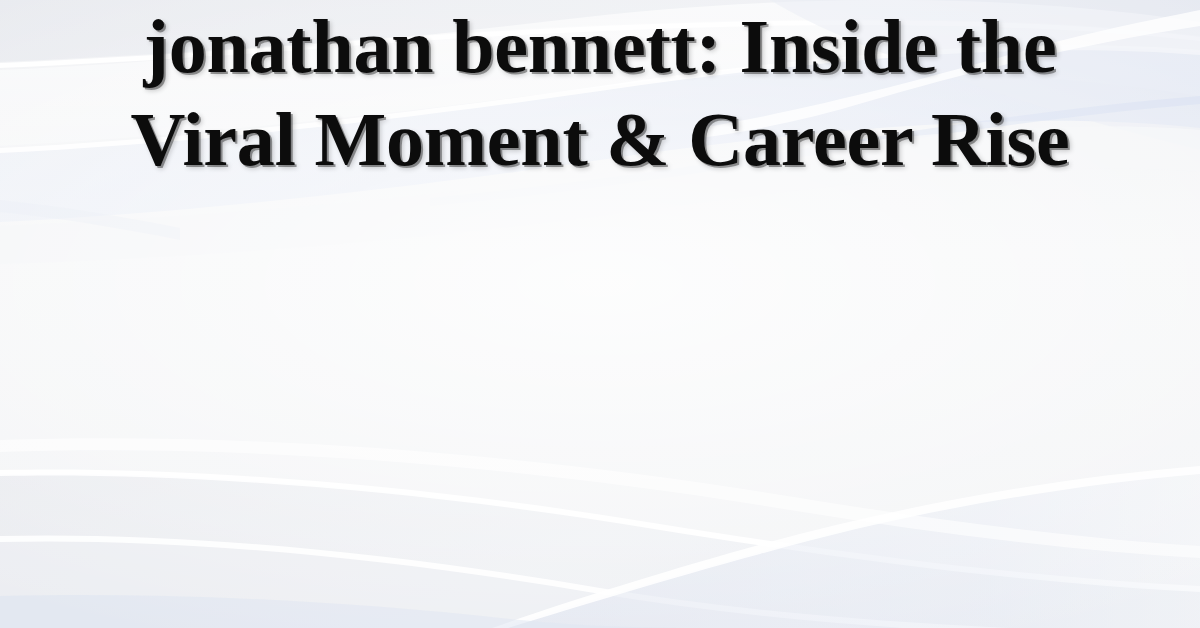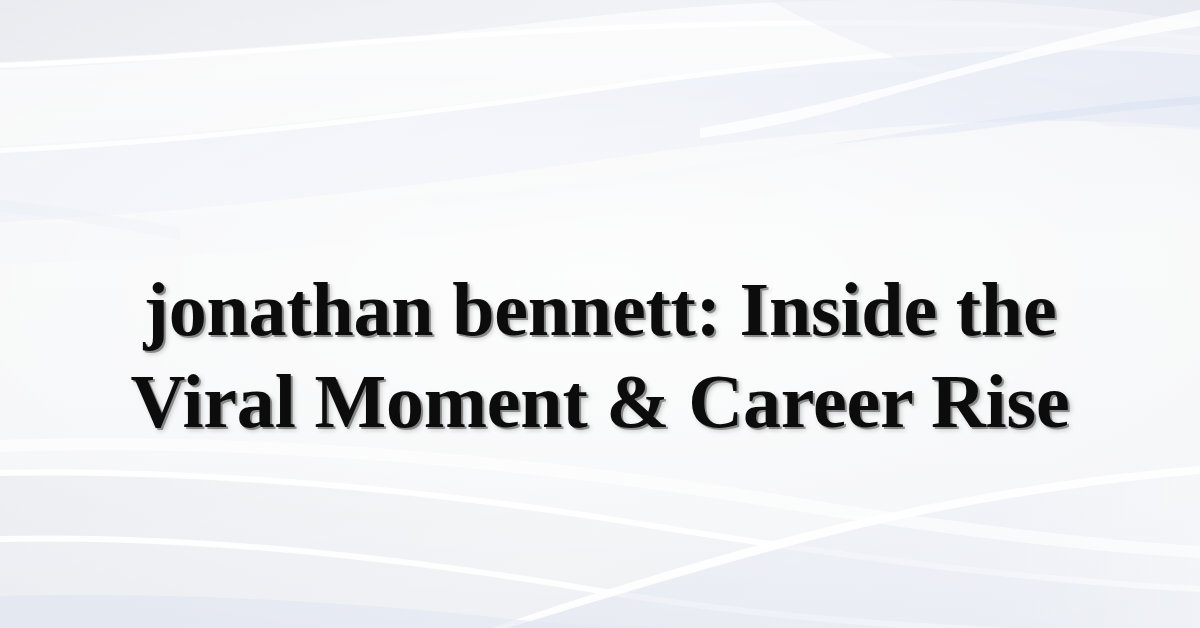--- a/index.html
+++ b/index.html
@@ -39,21 +39,21 @@
   }
 
   
   .title-wrap {
     position: absolute;
     left: 0;
     right: 0;
     top: 0;
     height: 448px;
     display: flex;
-    align-items: flex-end;
+    align-items: flex-start;
     justify-content: center;
     padding: 0 61px;
     box-sizing: border-box;
   }
 
   .og-title {
     margin: 0;
     width: 100%;
     text-align: center;
     font-family: "Liberation Serif", "DejaVu Serif", serif;

